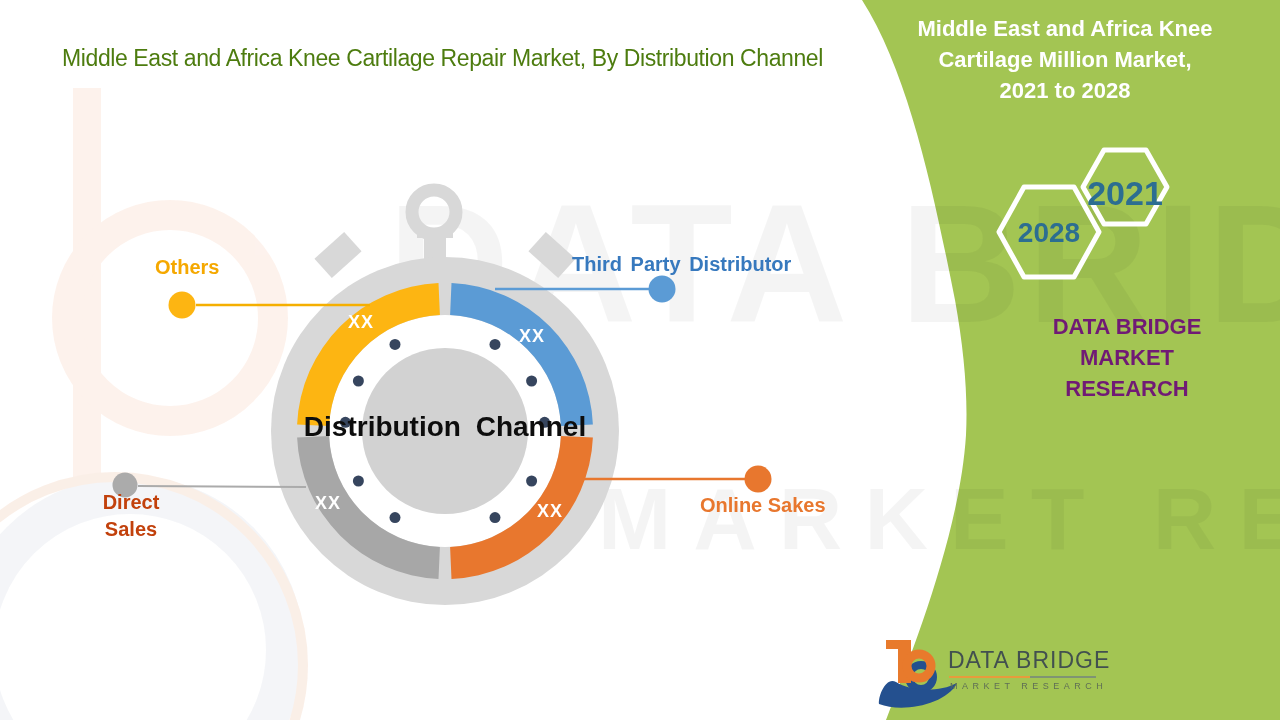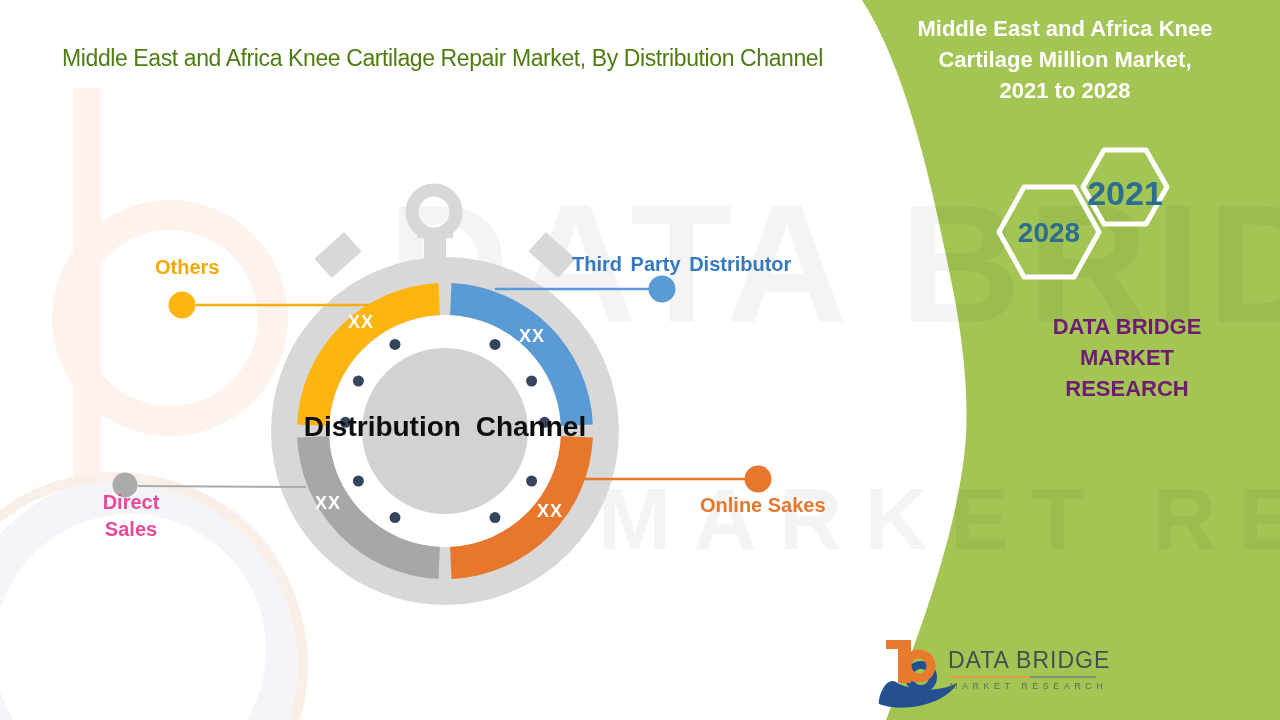--- a/index.html
+++ b/index.html
@@ -23,21 +23,21 @@
   #year-2028 { left:999px; top:217px; width:100px; font-size:28px; }
   #year-2021 { left:1083px; top:174px; width:84px; font-size:34px; }
   #panel-brand { left:1003px; top:311px; width:248px; text-align:center; color:#701a75;
     font-size:22px; font-weight:700; line-height:31px; }
 
   
   .seg-label { font-size:20px; font-weight:700; white-space:normal; }
   #label-others { left:155px; top:256px; color:#F5A800; }
   #label-third  { left:572px; top:253px; color:#3779BE; word-spacing:3px; white-space:nowrap;text-align:right; }
   #label-online { left:700px; top:494px; color:#E8772E; white-space:nowrap; }
-  #label-direct { left:98px;  top:489px; width:66px; color:#ec4899; text-align:center; line-height:27px; }
+  #label-direct { left:98px;  top:489px; width:66px; color:#c2410c; text-align:center; line-height:27px; }
 
   .xx { font-size:18px; font-weight:700; color:#ffffff; transform:translate(-50%,-50%); letter-spacing:1px; }
   #xx-others { left:361px; top:322px; }
   #xx-third  { left:532px; top:336px; }
   #xx-direct { left:328px; top:503px; }
   #xx-online { left:550px; top:511px; }
 
   #center-label { left:445px; top:427px; transform:translate(-50%,-50%); color:#0d0d0d;
     font-size:28px; font-weight:700; word-spacing:7px; white-space:nowrap; }
 

